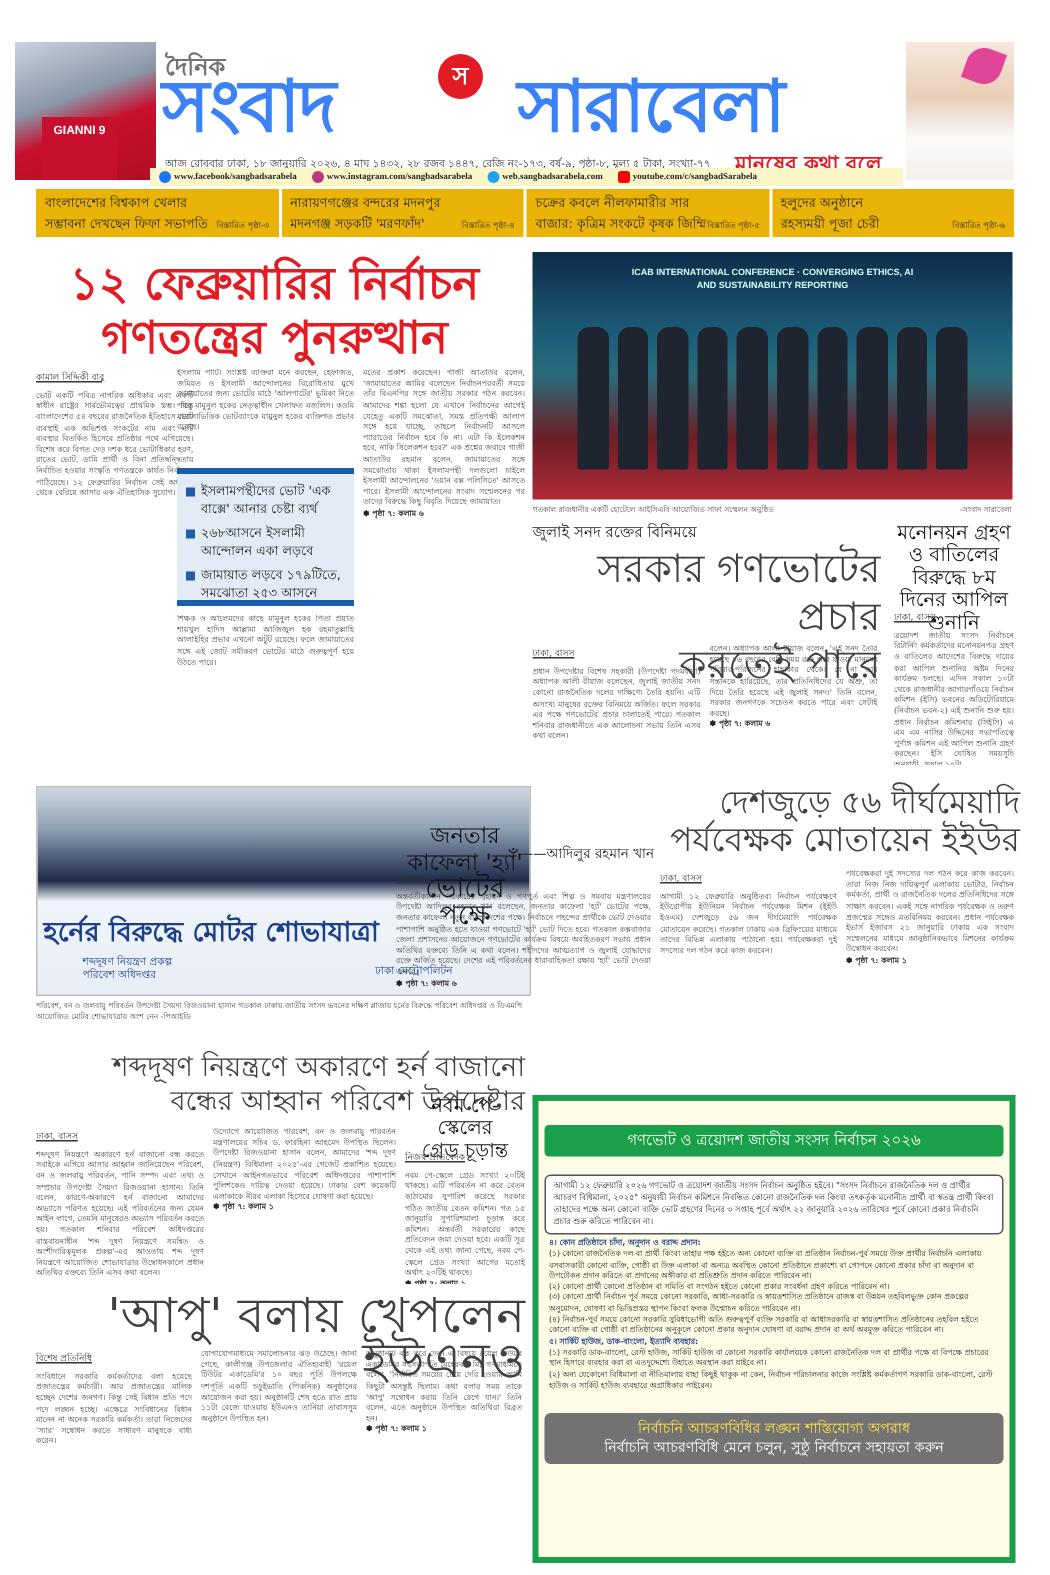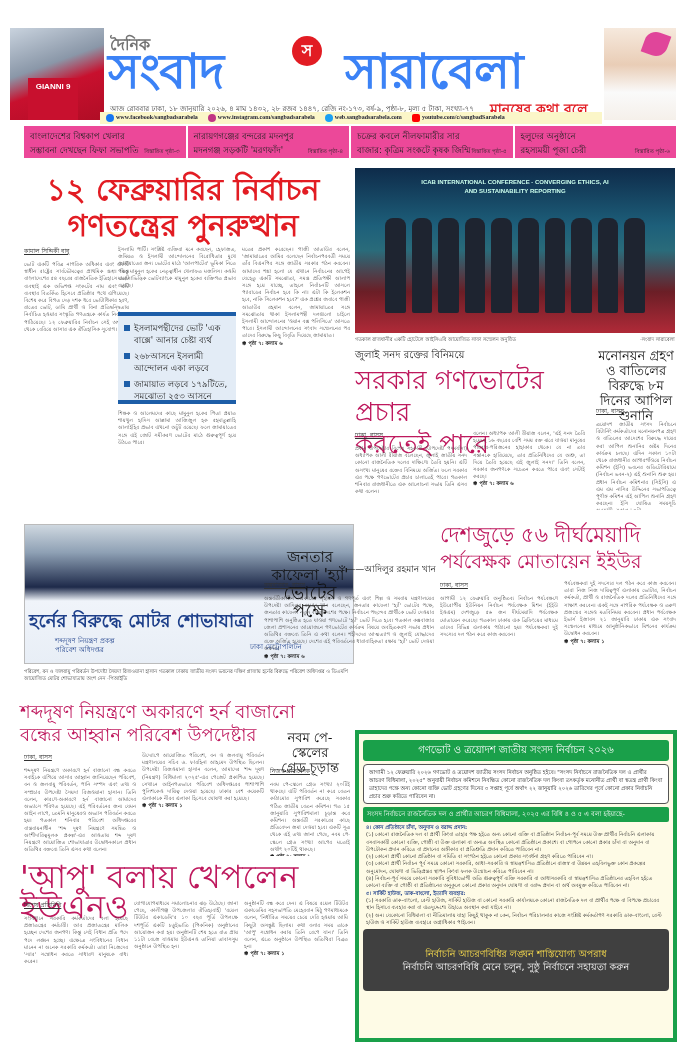--- a/index.html
+++ b/index.html
@@ -11,54 +11,54 @@
 .mh-photo-r{left:604px;top:28px;width:72px;height:92px;background:linear-gradient(180deg,#f6e9dd 0%,#e9cdb6 40%,#fafafa 70%,#f5f0ea 100%)}
 .mh-photo-r .flower{position:absolute;left:40px;top:4px;width:24px;height:24px;background:#e0459a;border-radius:50% 0 50% 0;transform:rotate(20deg)}
 .daily{left:110px;top:32px;font:bold 16px "DejaVu Sans",sans-serif;color:#737373}
 .title{left:108px;top:44px;font:bold 48px "DejaVu Sans",sans-serif;color:#3b82f6;letter-spacing:-1px;line-height:54px}
 .title-2{left:345px;top:44px}
 .logo-circle{left:292px;top:36px;width:30px;height:30px;border-radius:50%;background:#e21c23;color:#fff;font:bold 16px "DejaVu Sans",sans-serif;text-align:center;line-height:30px}
 .dateline{left:110px;top:103px;font:7px "DejaVu Sans",sans-serif;color:#333}
 .slogan{left:490px;top:98px;font:bold 14px "DejaVu Sans",sans-serif;color:#e21c23}
 .social{left:100px;top:112px;width:502px;height:12px;background:#fbf6c8;display:flex;align-items:center;gap:10px;padding-left:6px;font:bold 6px "Liberation Serif",serif;color:#223}
 .social span.i{display:inline-block;width:8px;height:8px;border-radius:50%;margin-right:2px;vertical-align:middle}
-.teasers{left:24px;top:126px;width:652px;height:32px;background:#ec4899;display:flex}
+.teasers{left:24px;top:126px;width:652px;height:32px;background:#eab308;display:flex}
 .teaser{flex:1;padding:3px 6px;border-right:2px solid #fff;position:relative;font:8.5px "DejaVu Sans",sans-serif;line-height:14px;color:#222}
 .teaser:last-child{border-right:none}
 .teaser .pg{position:absolute;right:6px;bottom:3px;font-size:5.5px;line-height:8px}
 .headline{left:18px;top:172px;width:330px;text-align:center;font:bold 30px "DejaVu Sans",sans-serif;color:#e21c23;line-height:36px}
 .col{font:5.2px "DejaVu Serif",serif;line-height:7.2px;color:#444;text-align:justify;overflow:hidden}
 .byline{font:6px "DejaVu Sans",sans-serif;color:#333;text-decoration:underline;margin-bottom:4px}
 .pull{left:118px;top:312px;width:118px;height:92px;background:#e3ecf6;border-top:4px solid #1d5ea8;border-bottom:4px solid #1d5ea8;padding:6px 6px 0 6px}
 .pull .item{display:flex;gap:4px;font:8.5px "DejaVu Sans",sans-serif;line-height:12px;margin-bottom:4px;color:#222}
 .pull .sq{width:6px;height:6px;background:#1d5ea8;margin-top:3px;flex-shrink:0}
 .photo1{left:355px;top:168px;width:320px;height:165px;background:linear-gradient(180deg,#0e2b4a 0%,#1d5f7a 35%,#2a6b7a 50%,#6b1e26 75%,#b02a38 100%)}
 .photo1 .people{position:absolute;left:30px;top:50px;width:260px;height:95px;display:flex;gap:6px}
 .photo1 .p{flex:1;background:#1e2430;border-radius:8px 8px 2px 2px}
 .photo1 .banner{position:absolute;left:60px;top:10px;width:200px;height:30px;color:#cfe;font:bold 6px "Liberation Sans",sans-serif;text-align:center;line-height:9px}
 .cap{font:5px "DejaVu Sans",sans-serif;color:#444}
 .kicker{font:10px "DejaVu Sans",sans-serif;color:#222;}
-.h2{font:26px "DejaVu Sans",sans-serif;color:#be185d;text-align:left;line-height:32px}
+.h2{font:26px "DejaVu Sans",sans-serif;color:#404040;text-align:right;line-height:32px}
 .h3{font:13px "DejaVu Sans",sans-serif;color:#111;text-align:center;line-height:15px}
 .photo2{left:24px;top:524px;width:330px;height:140px;background:linear-gradient(180deg,#cfd8e0 0%,#8ea0b4 20%,#1e2a4a 45%,#f0f4fa 55%,#e8eef6 100%);border:1px solid #bbb}
 .photo2 .bn{position:absolute;left:0;top:82px;width:100%;text-align:left;padding-left:4px;font:bold 18px "DejaVu Sans",sans-serif;color:#1d3f8a}
 .photo2 .sub{position:absolute;left:30px;top:112px;font:7px "DejaVu Sans",sans-serif;color:#1d3f8a;line-height:9px}
 .photo2 .sub2{position:absolute;left:225px;top:116px;font:7px "DejaVu Sans",sans-serif;color:#1d3f8a}
 .ec{left:355px;top:730px;width:322px;height:312px;border:4px solid #1aa04a;background:#fefbe6;padding:4px}
 .ec .hdr{position:relative;height:58px;text-align:center;font:12px "DejaVu Sans",sans-serif;line-height:14px;color:#111}
 .ec .hdr .url{font:bold 7px "Liberation Serif",serif}
 .ec .seal{position:absolute;left:6px;top:4px;width:38px;height:44px;border-radius:50%;border:3px solid #2f7a3a;background:#fff}
 .ec .seal::after{content:"";position:absolute;left:9px;top:10px;width:14px;height:14px;background:#e21c23}
 .ec .badge{position:absolute;right:4px;top:6px;width:40px;height:40px;border-radius:50%;background:#1aa04a;color:#fff;font:8px "DejaVu Sans",sans-serif;line-height:11px;padding-top:8px}
-.ec .bar{background:#1aa04a;color:#fff;font:10px "DejaVu Sans",sans-serif;text-align:center;padding:2px;border-radius:3px;margin:2px 0}
+.ec .bar{background:#1aa04a;color:#fff;font:10px "DejaVu Sans",sans-serif;text-align:center;padding:2px;border-radius:3px;margin:12px 0}
 .ec .box{border:1px solid #555;border-radius:4px;background:#fff;padding:3px 5px;font:5.4px "DejaVu Sans",sans-serif;line-height:8px;margin:3px 0}
 .ec .bar2{background:#1aa04a;color:#fff;font:6.5px "DejaVu Sans",sans-serif;padding:2px 4px;border-radius:2px;margin:2px 0}
 .ec .rules{font:5.2px "DejaVu Sans",sans-serif;line-height:7.3px;color:#222;padding:0 3px}
 .ec .rules b{color:#1d3f8a}
-.ec .red{background:#404040;color:#fff;text-align:center;font:9.5px "DejaVu Sans",sans-serif;line-height:13px;padding:18px;border-radius:4px;margin-top:3px}
+.ec .red{background:#737373;color:#fff;text-align:center;font:9.5px "DejaVu Sans",sans-serif;line-height:13px;padding:4px;border-radius:4px;margin-top:14px}
 .ec .red .y{color:#ffe14d}
 .cont{color:#222;font-weight:bold}
 </style>
 </head>
 <body>
 
 <div class="abs masthead">
   <div class="abs mh-photo-l">
     <div class="jersey">GIANNI 9</div>
   </div>
@@ -195,21 +195,21 @@
 </div>
 <div class="abs" style="left:236px;top:562px;width:200px;text-align:right;font:9px 'DejaVu Sans',sans-serif">——আদিলুর রহমান খান</div>
 <div class="abs col" style="left:264px;top:580px;width:170px;height:130px">
   <div class="byline">কক্সবাজার, বাসস</div>
   <div>অন্তর্বর্তীকালীন সরকারের গৃহায়ন ও গণপূর্ত এবং শিল্প ও সমবায় মন্ত্রণালয়ের উপদেষ্টা আদিলুর রহমান খান বলেছেন, জনতার কাফেলা 'হ্যাঁ' ভোটের পক্ষে, জনতার কাফেলা নতুন বাংলাদেশের পক্ষে। নির্বাচনে পছন্দের প্রার্থীকে ভোট দেওয়ার পাশাপাশি অনুষ্ঠিত হতে যাওয়া গণভোটে 'হ্যাঁ' ভোট দিতে হবে। গতকাল কক্সবাজার জেলা প্রশাসনের আয়োজনে গণভোটের কার্যক্রম বিষয়ে অবহিতকরণ সভায় প্রধান অতিথির বক্তব্যে তিনি এ কথা বলেন। শহীদদের আত্মত্যাগ ও জুলাই যোদ্ধাদের রক্তে অর্জিত হয়েছে। দেশের এই পরিবর্তনের ধারাবাহিকতা রক্ষায় 'হ্যাঁ' ভোট দেওয়া জরুরি।</div>
   <span class="cont">✽ পৃষ্ঠা ৭: কলাম ৬</span>
 </div>
 
 <div class="abs" style="left:440px;top:522px;width:240px">
   <div class="h2" style="font-size:21px;line-height:26px">দেশজুড়ে ৫৬ দীর্ঘমেয়াদি</div>
-  <div class="h2" style="font-size:19px;line-height:26px">পর্যবেক্ষক মোতায়েন ইইউর</div>
+  <div class="h2" style="font-size:22px;line-height:26px">পর্যবেক্ষক মোতায়েন ইইউর</div>
 </div>
 <div class="abs col" style="left:440px;top:580px;width:118px;height:130px">
   <div class="byline">ঢাকা, বাসস</div>
   <div>আগামী ১২ ফেব্রুয়ারি অনুষ্ঠিতব্য নির্বাচন পর্যবেক্ষণে ইউরোপীয় ইউনিয়ন নির্বাচন পর্যবেক্ষক মিশন (ইইউ ইওএম) দেশজুড়ে ৫৬ জন দীর্ঘমেয়াদি পর্যবেক্ষক মোতায়েন করেছে। গতকাল ঢাকায় এক ব্রিফিংয়ের মাধ্যমে তাদের বিভিন্ন এলাকায় পাঠানো হয়। পর্যবেক্ষকরা দুই সদস্যের দল গঠন করে কাজ করবেন।</div>
 </div>
 <div class="abs col" style="left:564px;top:580px;width:112px;height:130px">
   <div>পর্যবেক্ষকরা দুই সদস্যের দল গঠন করে কাজ করবেন। তারা নিজ নিজ দায়িত্বপূর্ণ এলাকায় ভোটার, নির্বাচন কর্মকর্তা, প্রার্থী ও রাজনৈতিক দলের প্রতিনিধিদের সঙ্গে সাক্ষাৎ করবেন। একই সঙ্গে নাগরিক পর্যবেক্ষক ও তরুণ প্রজন্মের সঙ্গেও মতবিনিময় করবেন। প্রধান পর্যবেক্ষক ইভার্স ইজাবস ২১ জানুয়ারি ঢাকায় এক সংবাদ সম্মেলনের মাধ্যমে আনুষ্ঠানিকভাবে মিশনের কার্যক্রম উদ্বোধন করবেন।</div>
   <span class="cont">✽ পৃষ্ঠা ৭: কলাম ১</span>
 </div>
 
@@ -247,21 +247,20 @@
   <div>যোগাযোগমাধ্যমে সমালোচনার ঝড় উঠেছে। জানা গেছে, কালীগঞ্জ উপজেলার ঐতিহ্যবাহী 'রয়েল টিউটর একাডেমি'র ১০ বছর পূর্তি উপলক্ষে দশপূর্তি একটি চড়ুইভাতি (পিকনিক) অনুষ্ঠানের আয়োজন করা হয়। অনুষ্ঠানটি শেষ হতে রাত প্রায় ১১টা বেজে যাওয়ায় ইউএনও তানিয়া তাবাসসুম অনুষ্ঠানে উপস্থিত হন।</div>
 </div>
 <div class="abs col" style="left:244px;top:900px;width:104px;height:140px">
   <div>অনুষ্ঠানটি বন্ধ করে দেন। এ বিষয়ে রয়েল টিউটর একাডেমির সহসভাপতি মেহেরবান মিঠু গণমাধ্যমকে বলেন, 'নির্ধারিত সময়ের চেয়ে দেরি হওয়ায় আমি কিছুটা অসন্তুষ্ট ছিলাম। কথা বলার সময় তাকে 'আপু' সম্বোধন করায় তিনি রেগে যান।' তিনি বলেন, এতে অনুষ্ঠানে উপস্থিত অতিথিরা বিব্রত হন।</div>
   <span class="cont">✽ পৃষ্ঠা ৭: কলাম ১</span>
 </div>
 
 <div class="abs ec">
   <div class="bar">গণভোট ও ত্রয়োদশ জাতীয় সংসদ নির্বাচন ২০২৬</div>
   <div class="box">আগামী ১২ ফেব্রুয়ারি ২০২৬ গণভোট ও ত্রয়োদশ জাতীয় সংসদ নির্বাচন অনুষ্ঠিত হইবে। "সংসদ নির্বাচনে রাজনৈতিক দল ও প্রার্থীর আচরণ বিধিমালা, ২০২৫" অনুযায়ী নির্বাচন কমিশনে নিবন্ধিত কোনো রাজনৈতিক দল কিংবা তৎকর্তৃক মনোনীত প্রার্থী বা স্বতন্ত্র প্রার্থী কিংবা তাহাদের পক্ষে অন্য কোনো ব্যক্তি ভোট গ্রহণের দিনের ৩ সপ্তাহ পূর্বে অর্থাৎ ২২ জানুয়ারি ২০২৬ তারিখের পূর্বে কোনো প্রকার নির্বাচনি প্রচার শুরু করিতে পারিবেন না।</div>
-  <div class="bar2">সংসদ নির্বাচনে রাজনৈতিক দল ও প্রার্থীর আচরণ বিধিমালা, ২০২৫ এর বিধি ৪ ও ৫ এ বলা হইয়াছে-</div>
   <div class="rules">
     <div><b>৪। কোন প্রতিষ্ঠানে চাঁদা, অনুদান ও বরাদ্দ প্রদান:</b></div>
     <div>(১) কোনো রাজনৈতিক দল বা প্রার্থী কিংবা তাহার পক্ষ হইতে অন্য কোনো ব্যক্তি বা প্রতিষ্ঠান নির্বাচন-পূর্ব সময়ে উক্ত প্রার্থীর নির্বাচনি এলাকায় বসবাসকারী কোনো ব্যক্তি, গোষ্ঠী বা উক্ত এলাকা বা অন্যত্র অবস্থিত কোনো প্রতিষ্ঠানে প্রকাশ্যে বা গোপনে কোনো প্রকার চাঁদা বা অনুদান বা উপঢৌকন প্রদান করিতে বা প্রদানের অঙ্গীকার বা প্রতিশ্রুতি প্রদান করিতে পারিবেন না।</div>
     <div>(২) কোনো প্রার্থী কোনো প্রতিষ্ঠান বা সমিতি বা সংগঠন হইতে কোনো প্রকার সংবর্ধনা গ্রহণ করিতে পারিবেন না।</div>
     <div>(৩) কোনো প্রার্থী নির্বাচন পূর্ব সময়ে কোনো সরকারি, আধা-সরকারি ও স্বায়ত্তশাসিত প্রতিষ্ঠানে রাজস্ব বা উন্নয়ন তহবিলভুক্ত কোন প্রকল্পের অনুমোদন, ঘোষণা বা ভিত্তিপ্রস্তর স্থাপন কিংবা ফলক উন্মোচন করিতে পারিবেন না।</div>
     <div>(৪) নির্বাচন-পূর্ব সময়ে কোনো সরকারি সুবিধাভোগী অতি গুরুত্বপূর্ণ ব্যক্তি সরকারি বা আধাসরকারি বা স্বায়ত্তশাসিত প্রতিষ্ঠানের তহবিল হইতে কোনো ব্যক্তি বা গোষ্ঠী বা প্রতিষ্ঠানের অনুকূলে কোনো প্রকার অনুদান ঘোষণা বা বরাদ্দ প্রদান বা অর্থ অবমুক্ত করিতে পারিবেন না।</div>
     <div><b>৫। সার্কিট হাউজ, ডাক-বাংলো, ইত্যাদি ব্যবহার:</b></div>
     <div>(১) সরকারি ডাক-বাংলো, রেস্ট হাউজ, সার্কিট হাউজ বা কোনো সরকারি কার্যালয়কে কোনো রাজনৈতিক দল বা প্রার্থীর পক্ষে বা বিপক্ষে প্রচারের স্থান হিসাবে ব্যবহার করা বা এতদুদ্দেশ্যে উহাতে অবস্থান করা যাইবে না।</div>
     <div>(২) অন্য যেকোনো বিধিমালা বা নীতিমালায় যাহা কিছুই থাকুক না কেন, নির্বাচন পরিচালনার কাজে সংশ্লিষ্ট কর্মকর্তাগণ সরকারি ডাক-বাংলো, রেস্ট হাউজ ও সার্কিট হাউজ ব্যবহারে অগ্রাধিকার পাইবেন।</div>
   </div>

